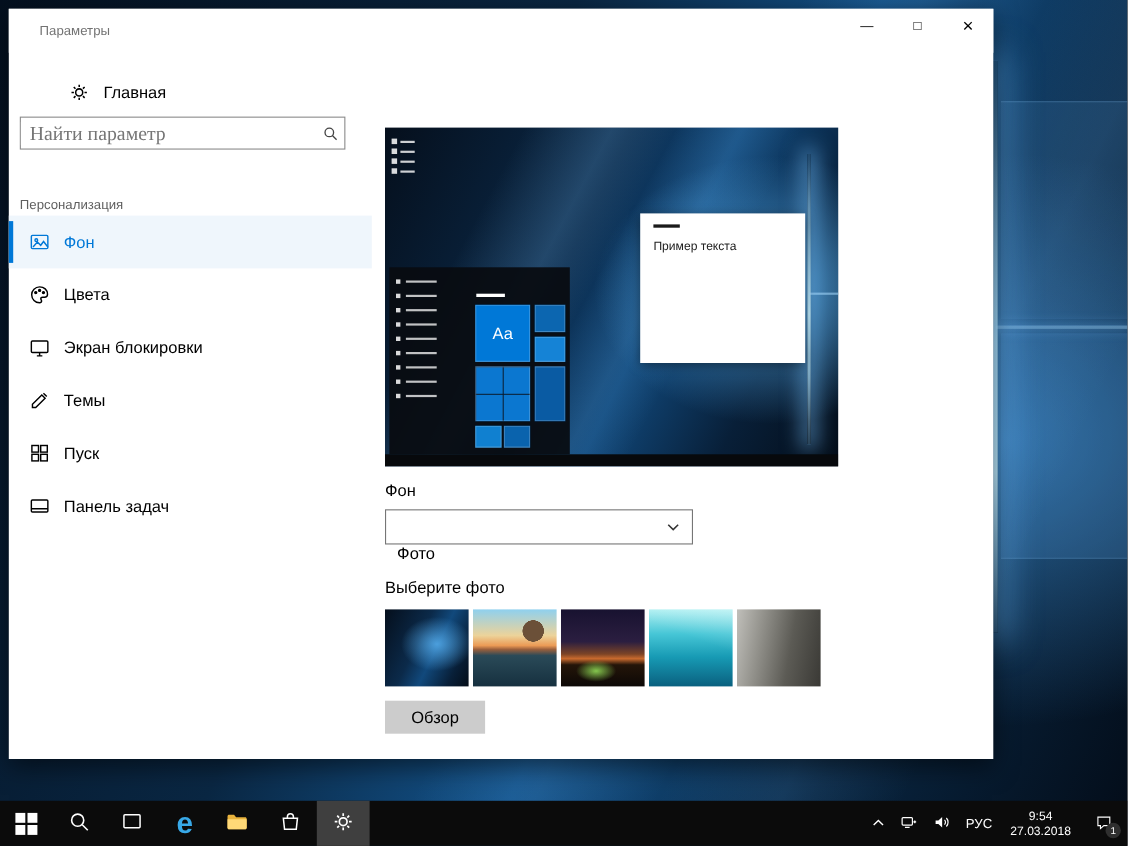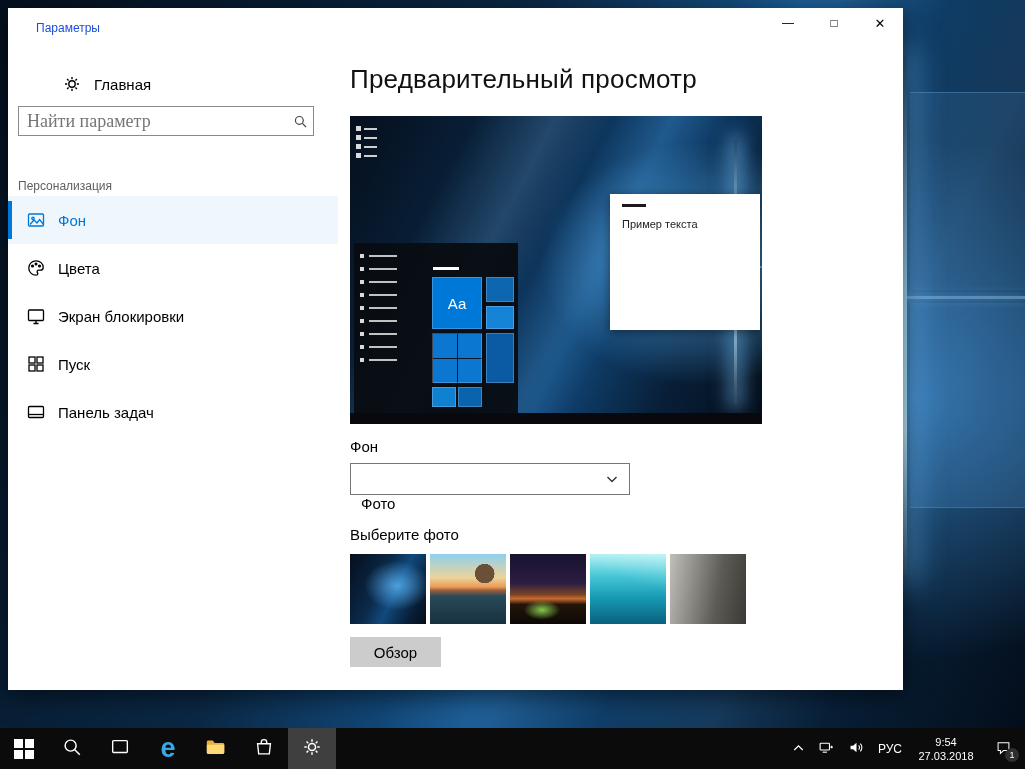--- a/index.html
+++ b/index.html
@@ -17,21 +17,21 @@
   .logo-edge { position:absolute; left:903px; top:55px; width:4px; height:520px;
     background:linear-gradient(180deg, rgba(140,210,255,.12), rgba(175,228,255,.92) 48%, rgba(195,238,255,.95) 72%, rgba(140,210,255,.2));
     box-shadow:0 0 30px 8px rgba(110,190,255,.55); }
   .logo-hline { position:absolute; left:905px; top:296px; width:120px; height:3px; background:rgba(160,215,255,.45); box-shadow:0 0 10px 2px rgba(120,190,255,.35); }
   .logo-pane1 { position:absolute; left:910px; top:92px; width:115px; height:198px; background:rgba(120,190,250,.10); border-top:1px solid rgba(150,210,255,.25); }
   .logo-pane2 { position:absolute; left:910px; top:303px; width:115px; height:205px; background:rgba(100,175,240,.16); border-bottom:1px solid rgba(150,210,255,.2); }
 
   
   .settings-window { position:absolute; left:8px; top:8px; width:895px; height:682px; background:#fff; box-shadow:0 6px 22px rgba(0,0,0,.55); }
   .titlebar { position:absolute; left:0; top:0; right:0; height:40px; background:#fff; }
-  .titlebar .app-title { position:absolute; left:28px; top:13px; font-size:12px; color:#1d4ed8;text-align:right; }
+  .titlebar .app-title { position:absolute; left:28px; top:13px; font-size:12px; color:#737373;text-align:right; }
   .win-controls { position:absolute; right:0; top:0; display:flex; }
   .win-btn { width:46px; height:30px; display:flex; align-items:center; justify-content:center; font-size:12px; color:#000; background:transparent; border:none; cursor:default; }
   .win-btn.close-btn { font-size:13px; }
 
   
   .sidebar { position:absolute; left:0; top:40px; width:330px; bottom:0; }
   .home-row { position:absolute; left:0; top:16px; width:330px; height:40px; display:flex; align-items:center; padding-left:18px; font-size:15px; color:#000;margin-left:36px; }
   .home-row .nav-icon { margin-right:12px; }
   .nav-icon { width:20px; height:20px; display:inline-flex; color:#000; flex:0 0 20px; }
   .nav-icon svg { width:100%; height:100%; }
@@ -78,21 +78,21 @@
   .tile { position:absolute; box-shadow:inset 0 0 0 1px rgba(255,255,255,.22); }
   .tile-aa { left:2px; top:10px; width:50px; height:52px; background:#0078d7; color:#fff; font-size:15px; display:flex; align-items:center; justify-content:center; }
   .tile-b { left:56px; top:10px; width:28px; height:25px; background:#0c66b0; }
   .tile-c { left:56px; top:39px; width:28px; height:23px; background:#1583d6; }
   .tile-grid { left:2px; top:66px; width:50px; height:50px; background-color:#0b77d0;
     background-image:linear-gradient(#0a1828 1px, transparent 1px), linear-gradient(90deg, #0a1828 1px, transparent 1px);
     background-size:25px 25px; }
   .tile-d { left:56px; top:66px; width:28px; height:50px; background:#0a5ba3; }
   .tile-f { left:2px; top:120px; width:24px; height:20px; background:#1080d0; }
   .tile-g { left:28px; top:120px; width:24px; height:20px; background:#0a63ad; }
-  .sample-window { position:absolute; left:232px; top:78px; width:150px; height:136px; background:#fff; box-shadow:0 2px 10px rgba(0,0,0,.5);margin-left:28px; }
+  .sample-window { position:absolute; left:232px; top:78px; width:150px; height:136px; background:#fff; box-shadow:0 2px 10px rgba(0,0,0,.5); }
   .sw-dash { position:absolute; left:12px; top:10px; width:24px; height:3px; background:#1a1a1a; }
   .sw-text { position:absolute; left:12px; top:24px; font-size:11px; color:#222; }
 
   
   .field-label { position:absolute; left:0; font-size:15px; color:#000; }
   .bg-label { top:390px; }
   .dropdown { position:absolute; left:0; top:415px; width:280px; height:32px; border:1px solid #767676; background:#fff; display:flex; align-items:center; padding:0 10px; font-size:15px; color:#000; cursor:default; }
   .dropdown .dd-value { flex:1;margin-top:48px; }
   .dd-chevron { width:14px; height:14px; color:#333; }
   .dd-chevron svg { width:100%; height:100%; }
@@ -211,20 +211,29 @@
       <div class="nav-item">
         <span class="nav-icon">
           <svg viewBox="0 0 20 20" fill="none" stroke="currentColor" stroke-width="1.3">
               <rect x="2.5" y="4" width="15" height="10.5" rx="1"></rect>
               <path d="M7.5 17.5h5M10 14.5v3"></path>
             </svg>
         </span>
         <span class="nav-label">Экран блокировки</span>
       </div>
 
+      <div class="nav-item">
+        <span class="nav-icon">
+          <svg viewBox="0 0 20 20" fill="none" stroke="currentColor" stroke-width="1.3">
+              <path d="M3.5 13.5L12 5l3 3-8.5 8.5H3.5v-3z"></path>
+              <path d="M13.5 3.5l3 3"></path>
+            </svg>
+        </span>
+        <span class="nav-label">Темы</span>
+      </div>
 
       <div class="nav-item">
         <span class="nav-icon">
           <svg viewBox="0 0 20 20" fill="none" stroke="currentColor" stroke-width="1.3">
               <rect x="3" y="3" width="6" height="6"></rect>
               <rect x="11" y="3" width="6" height="6"></rect>
               <rect x="3" y="11" width="6" height="6"></rect>
               <rect x="11" y="11" width="6" height="6"></rect>
             </svg>
         </span>
@@ -238,21 +247,20 @@
               <path d="M2.5 12.5h15"></path>
             </svg>
         </span>
         <span class="nav-label">Панель задач</span>
       </div>
 
     </div>
   </div>
 
   <div class="main">
-    <h1 class="page-title">Предварительный просмотр</h1>
 
     <div class="preview">
       <div class="pv-edge"></div>
       <div class="pv-hline"></div>
 
       <div class="pv-icons">
         <div class="pv-icon-row">
             <i></i>
             <b></b>
           </div>

